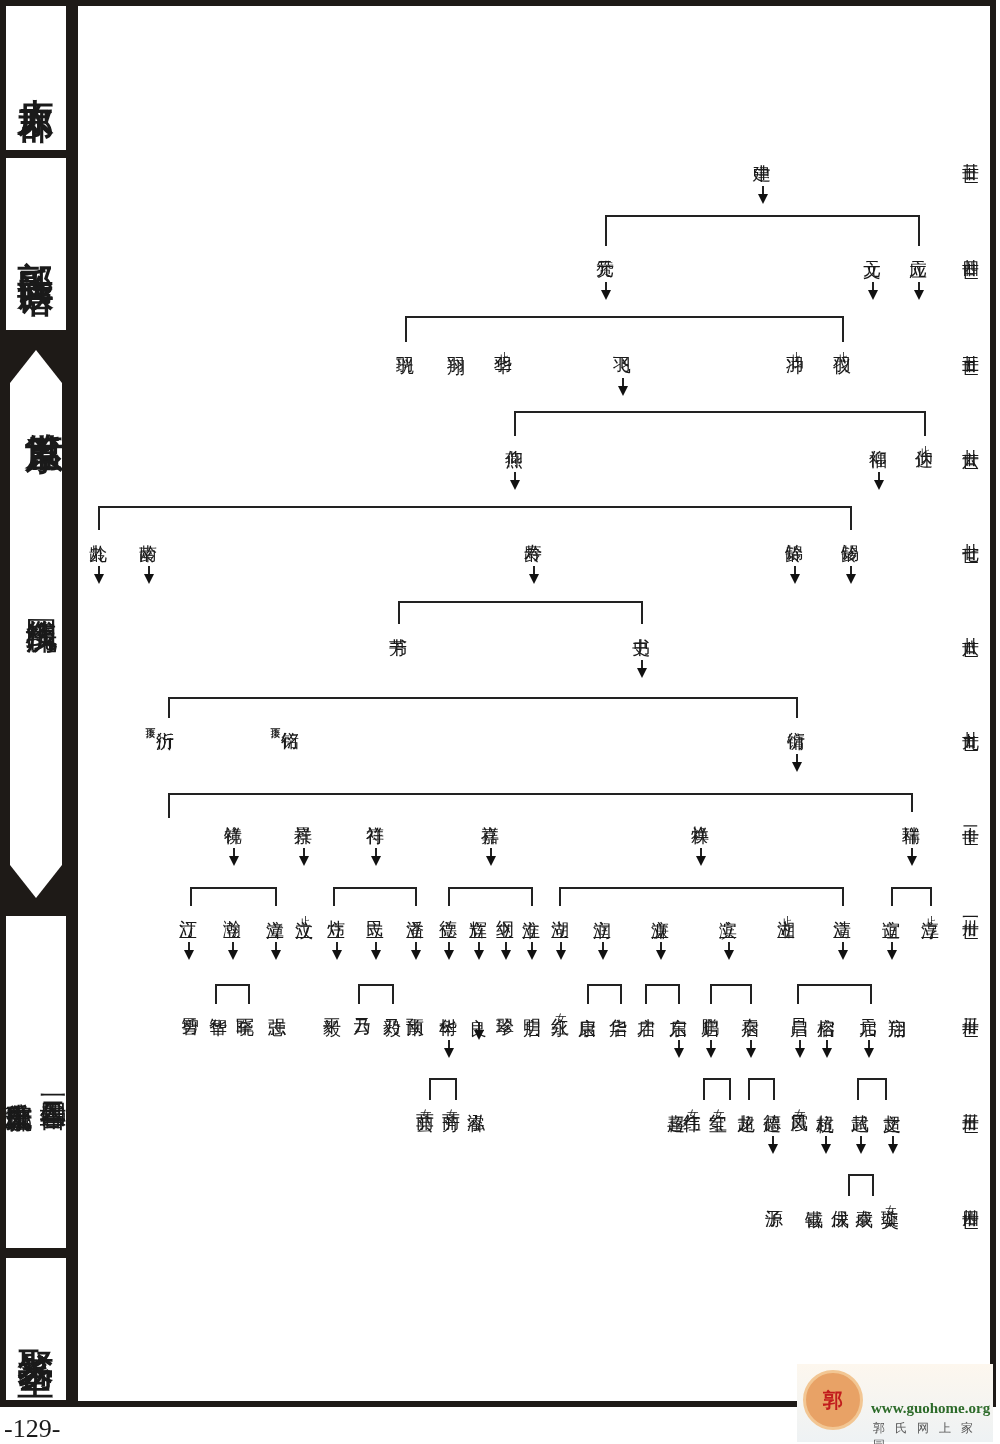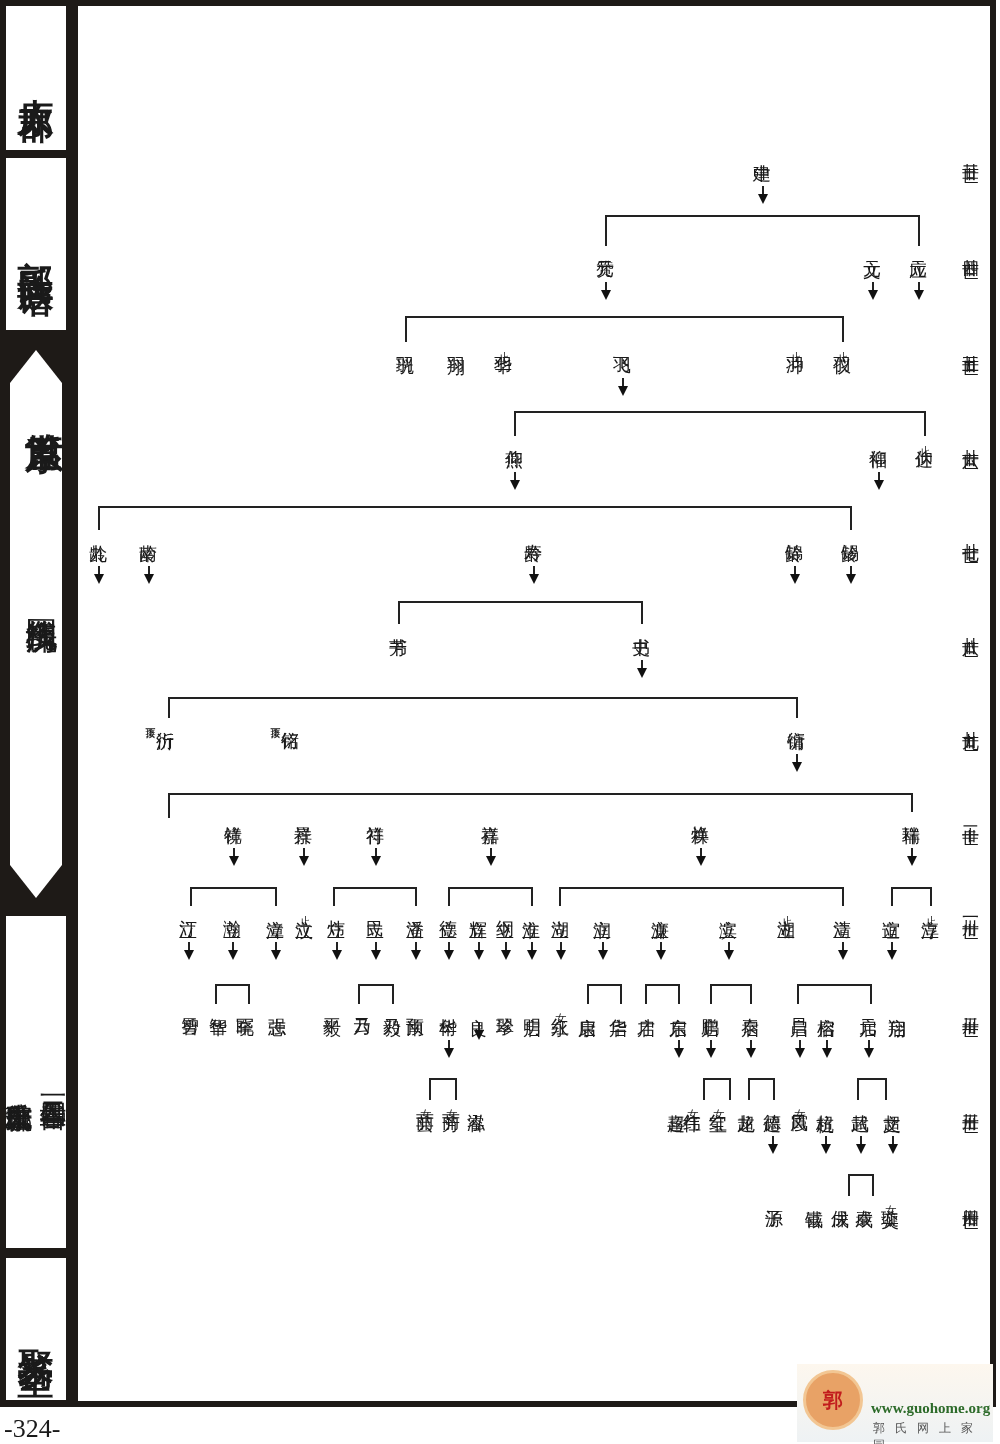--- a/index.html
+++ b/index.html
@@ -319,19 +319,19 @@
     <div class="gen" style="top: 530px;">廿七世</div>
     <div class="gen" style="top: 624px;">廿八世</div>
     <div class="gen" style="top: 718px;">廿九世</div>
     <div class="gen" style="top: 812px;">三十世</div>
     <div class="gen" style="top: 906px;">卅一世</div>
     <div class="gen" style="top: 1004px;">卅二世</div>
     <div class="gen" style="top: 1100px;">卅三世</div>
     <div class="gen" style="top: 1196px;">卅四世</div>
   </div>
 
-<div class="pageno">-324-</div>
+<div class="pageno">-129-</div>
 
 <div class="logo">
   <div class="seal">郭</div>
   <div class="logo-u">www.guohome.org</div>
   <div class="logo-s">郭氏网上家园</div>
 </div>
 
 </body></html>

